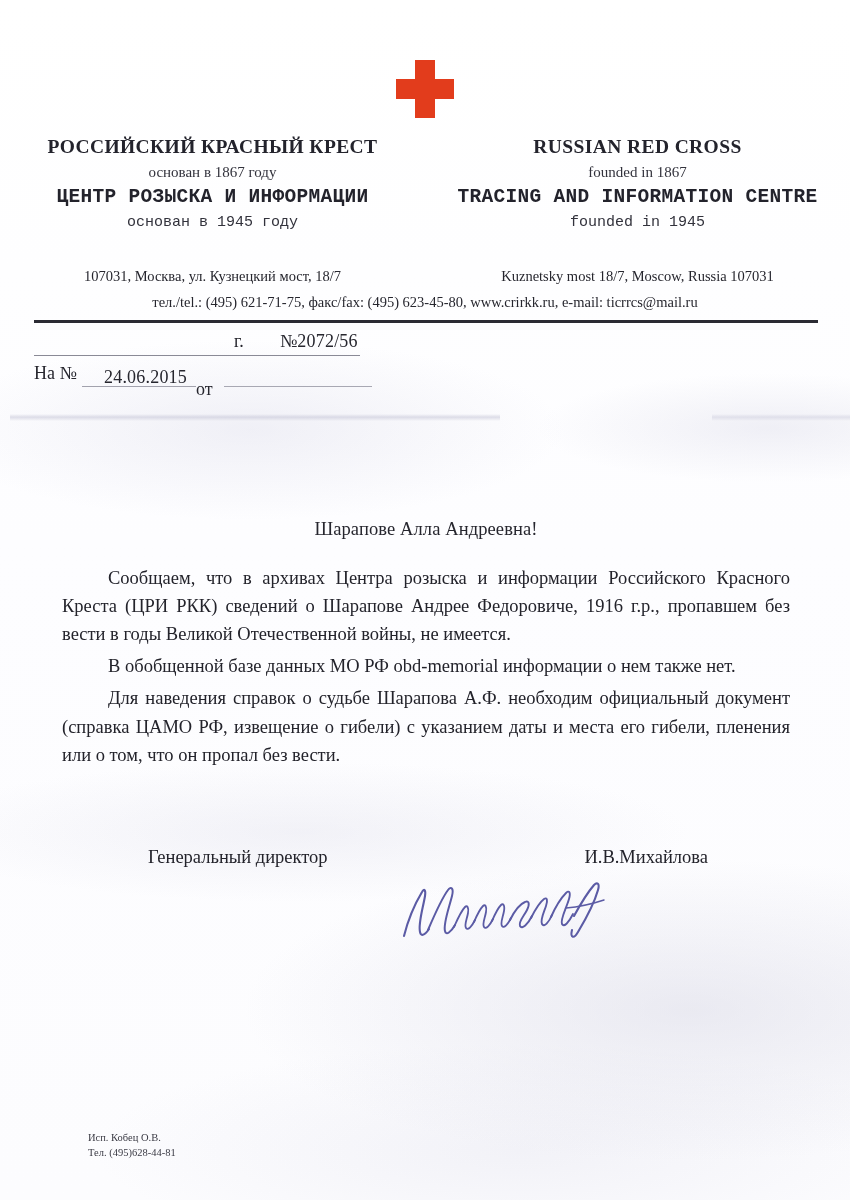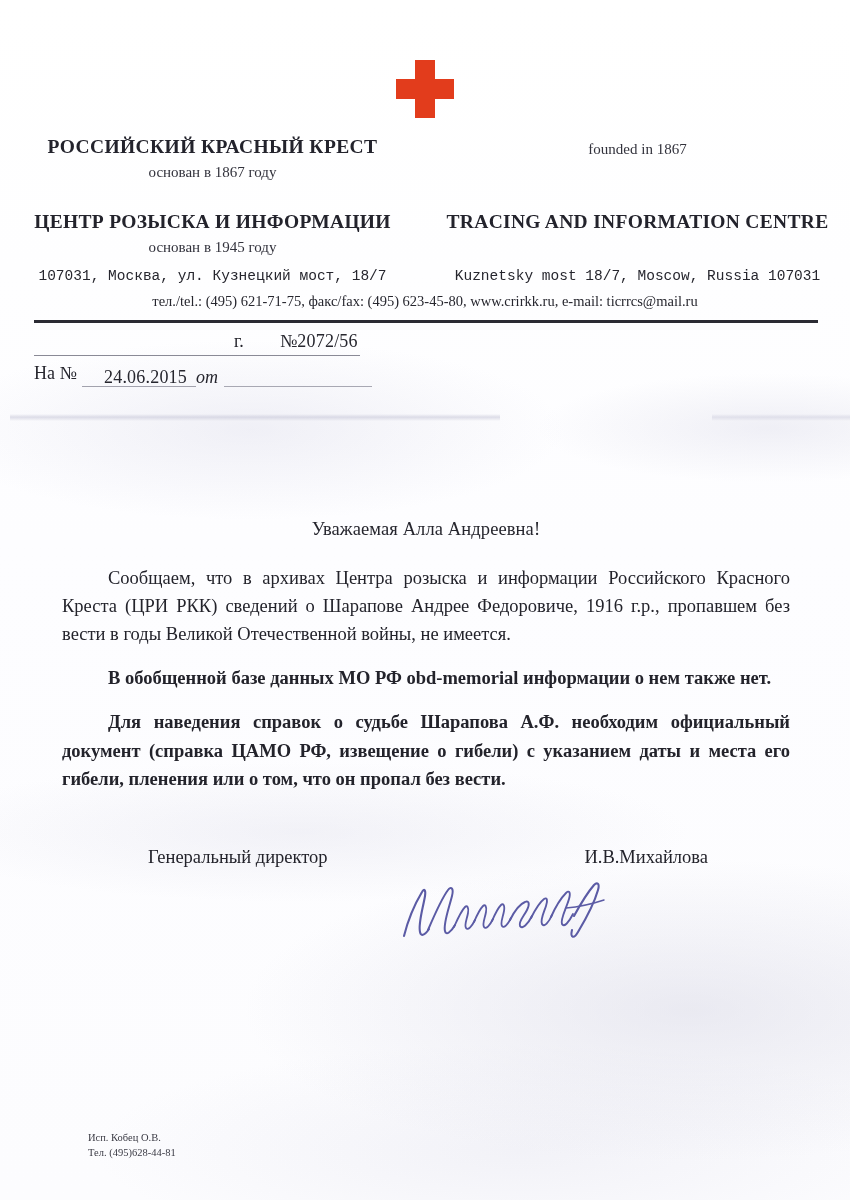--- a/index.html
+++ b/index.html
@@ -101,41 +101,40 @@
     letter-spacing: 0.4px;
     line-height: 1.16;
     color: #23232c;
   }
   .org-sub {
     font-size: 15px;
     line-height: 1.5;
     margin-top: 2px;
     color: #32323c;
   }
-  .lh-row-2 { margin-top: 27px; }
+  .lh-row-2 { margin-top: 3px; font-family: Liberation Mono, monospace; }
   .unit-name {
     font-size: 19.5px;
     font-weight: bold;
     letter-spacing: 0.3px;
     line-height: 1.22;
     color: #23232c;
   }
 
   
   .contacts {
     position: absolute;
     top: 268px;
     left: 0;
     width: 850px;
   }
   .addr-row {
     display: flex;
     font-size: 14.5px;
     color: #26262e;
-    font-family: Liberation Mono, monospace;
   }
   .addr-col {
     flex: 1 1 50%;
     text-align: center;
     padding: 0 8px;
     box-sizing: border-box;
   }
   .tel-row {
     text-align: center;
     font-size: 14.5px;
@@ -201,21 +200,21 @@
     height: 26px;
     margin-top: 6px;
     white-space: nowrap;
   }
   .ref-na {
     position: absolute;
     left: 0; top: 0; text-align: center;
   }
   .ref-ot {
     position: absolute;
-    left: 162px; top: 4px; font-style: italic;
+    left: 162px; top: 16px;
   }
   .ref-underline-c {
     position: absolute;
     left: 48px; top: 23px;
     width: 114px;
     height: 1.2px;
     background: #a2a2ad;
   }
   .ref-underline-d {
     position: absolute;
@@ -241,21 +240,21 @@
   }
   .para {
     font-size: 18.5px;
     line-height: 1.52;
     text-align: justify;
     text-justify: inter-word;
     text-indent: 46px;
     color: #23232b;
     margin: 0;
   }
-  .para + .para { margin-top: 16px; font-weight: bold; }
+  .para + .para { margin-top: 4px; }
 
   
   .sig-row {
     position: absolute;
     top: 847px;
     left: 148px;
     width: 560px;
     display: flex;
     justify-content: space-between;
     align-items: flex-start;
@@ -299,31 +298,33 @@
       </div>
     </div>
 
     <div class="letterhead">
       <div class="lh-row lh-row-1">
         <div class="lh-col">
           <div class="org-name">РОССИЙСКИЙ КРАСНЫЙ КРЕСТ</div>
           <div class="org-sub">основан в 1867 году</div>
         </div>
         <div class="lh-col">
+          <div class="org-name">RUSSIAN RED CROSS</div>
           <div class="org-sub">founded in 1867</div>
         </div>
       </div>
 
       <div class="lh-row lh-row-2">
         <div class="lh-col">
           <div class="unit-name">ЦЕНТР РОЗЫСКА И ИНФОРМАЦИИ</div>
           <div class="org-sub">основан в 1945 году</div>
         </div>
         <div class="lh-col">
           <div class="unit-name">TRACING AND INFORMATION CENTRE</div>
+          <div class="org-sub">founded in 1945</div>
         </div>
       </div>
     </div>
 
     <div class="contacts">
       <div class="addr-row">
         <div class="addr-col">107031, Москва, ул. Кузнецкий мост, 18/7</div>
         <div class="addr-col">Kuznetsky most 18/7, Moscow, Russia 107031</div>
       </div>
       <div class="tel-row">тел./tel.: (495) 621-71-75, факс/fax: (495) 623-45-80, www.crirkk.ru, e-mail: ticrrcs@mail.ru</div>
@@ -341,21 +342,21 @@
       </div>
       <div class="ref-line-2">
         <span class="ref-na">На №</span>
         <span class="ref-ot">от</span>
         <div class="ref-underline-c"></div>
         <div class="ref-underline-d"></div>
       </div>
     </div>
 
     <div class="body-block">
-      <div class="salutation">Уважаемая Алла Андреевна!</div>
+      <div class="salutation">Шарапове Алла Андреевна!</div>
       <p class="para">Сообщаем, что в архивах Центра розыска и информации Российского Красного Креста (ЦРИ РКК) сведений о Шарапове Андрее Федоровиче, 1916 г.р., пропавшем без вести в годы Великой Отечественной войны, не имеется.</p>
       <p class="para">В обобщенной базе данных МО РФ obd-memorial информации о нем также нет.</p>
       <p class="para">Для наведения справок о судьбе Шарапова А.Ф. необходим официальный документ (справка ЦАМО РФ, извещение о гибели) с указанием даты и места его гибели, пленения или о том, что он пропал без вести.</p>
     </div>
 
     <div class="sig-row">
       <span>Генеральный директор</span>
       <span>И.В.Михайлова</span>
     </div>
 

